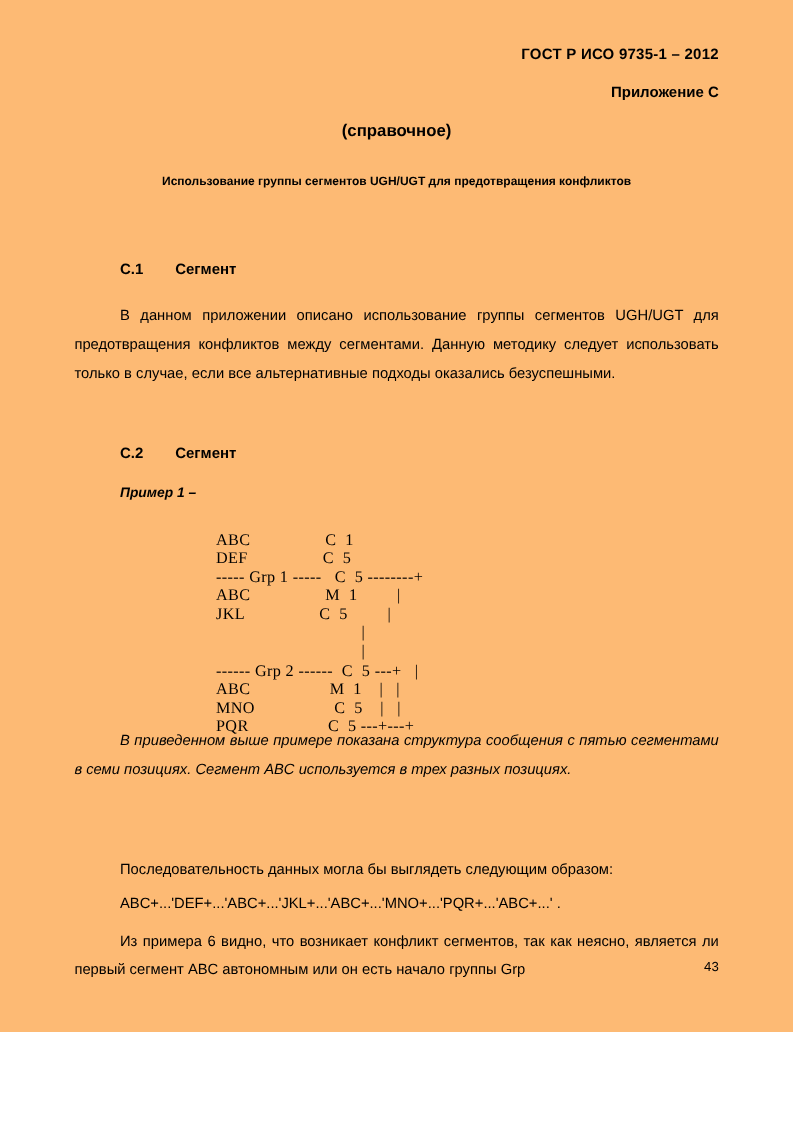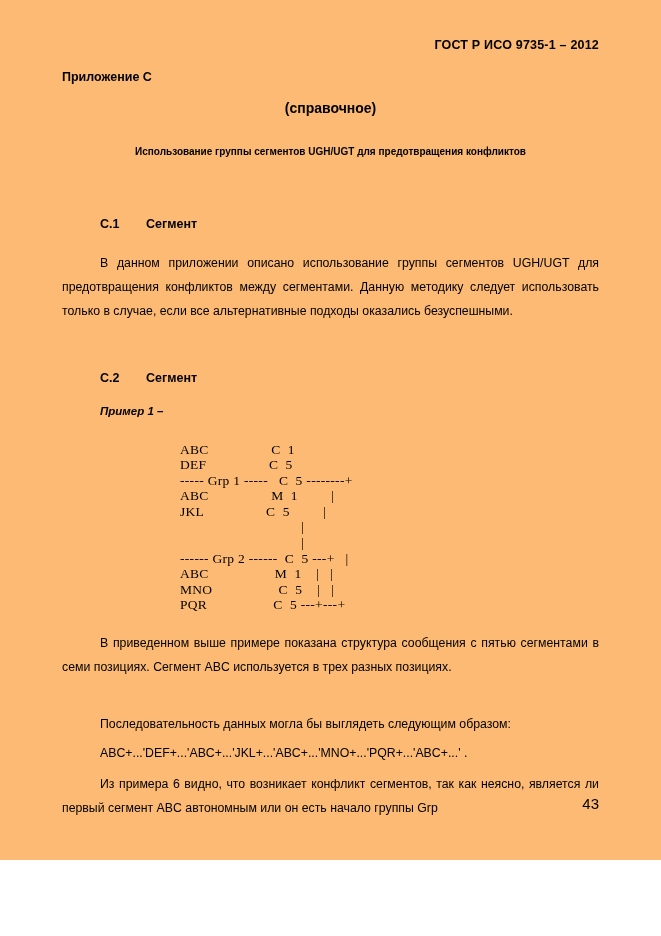--- a/index.html
+++ b/index.html
@@ -22,21 +22,21 @@
     right: 62px;
     font-size: 12.5px;
     font-weight: bold;
     letter-spacing: 0.2px;
   }
   .annex-title {
     position: absolute;
     top: 70px;
     left: 62px;
     right: 62px;
-    text-align: left;
+    text-align: right;
     font-size: 12.5px;
     font-weight: bold;
   }
   .annex-sub {
     position: absolute;
     top: 100px;
     left: 62px;
     right: 62px;
     text-align: center;
     font-size: 14px;
@@ -72,21 +72,21 @@
     line-height: 1.95;
     text-align: justify;
     text-justify: inter-word;
   }
   .para.indent::before {
     content: "";
     display: inline-block;
     width: 38px;
   }
   #para-intro { top: 252px; }
-  #para-after { top: 632px; }
+  #para-after { top: 606px; font-style: italic; }
   #para-seq { top: 713px; }
   #para-seq2 { top: 742px; }
   #para-concl { top: 773px; }
   .example-label {
     position: absolute;
     top: 405px;
     left: 100px;
     font-size: 11.5px;
     font-weight: bold;
     font-style: italic;
@@ -98,21 +98,21 @@
     font-family: "Liberation Serif", serif;
     font-size: 13.5px;
     line-height: 15.6px;
     white-space: pre;
     letter-spacing: 0.3px;
   }
   .page-number {
     position: absolute;
     bottom: 48px;
     right: 62px;
-    font-size: 15px;
+    font-size: 11px;
   }
 </style>
 </head>
 <body>
 
 <div class="page">
 
   <div class="header-std">ГОСТ Р ИСО 9735-1 – 2012</div>
 
   <div class="annex-title">Приложение C</div>

